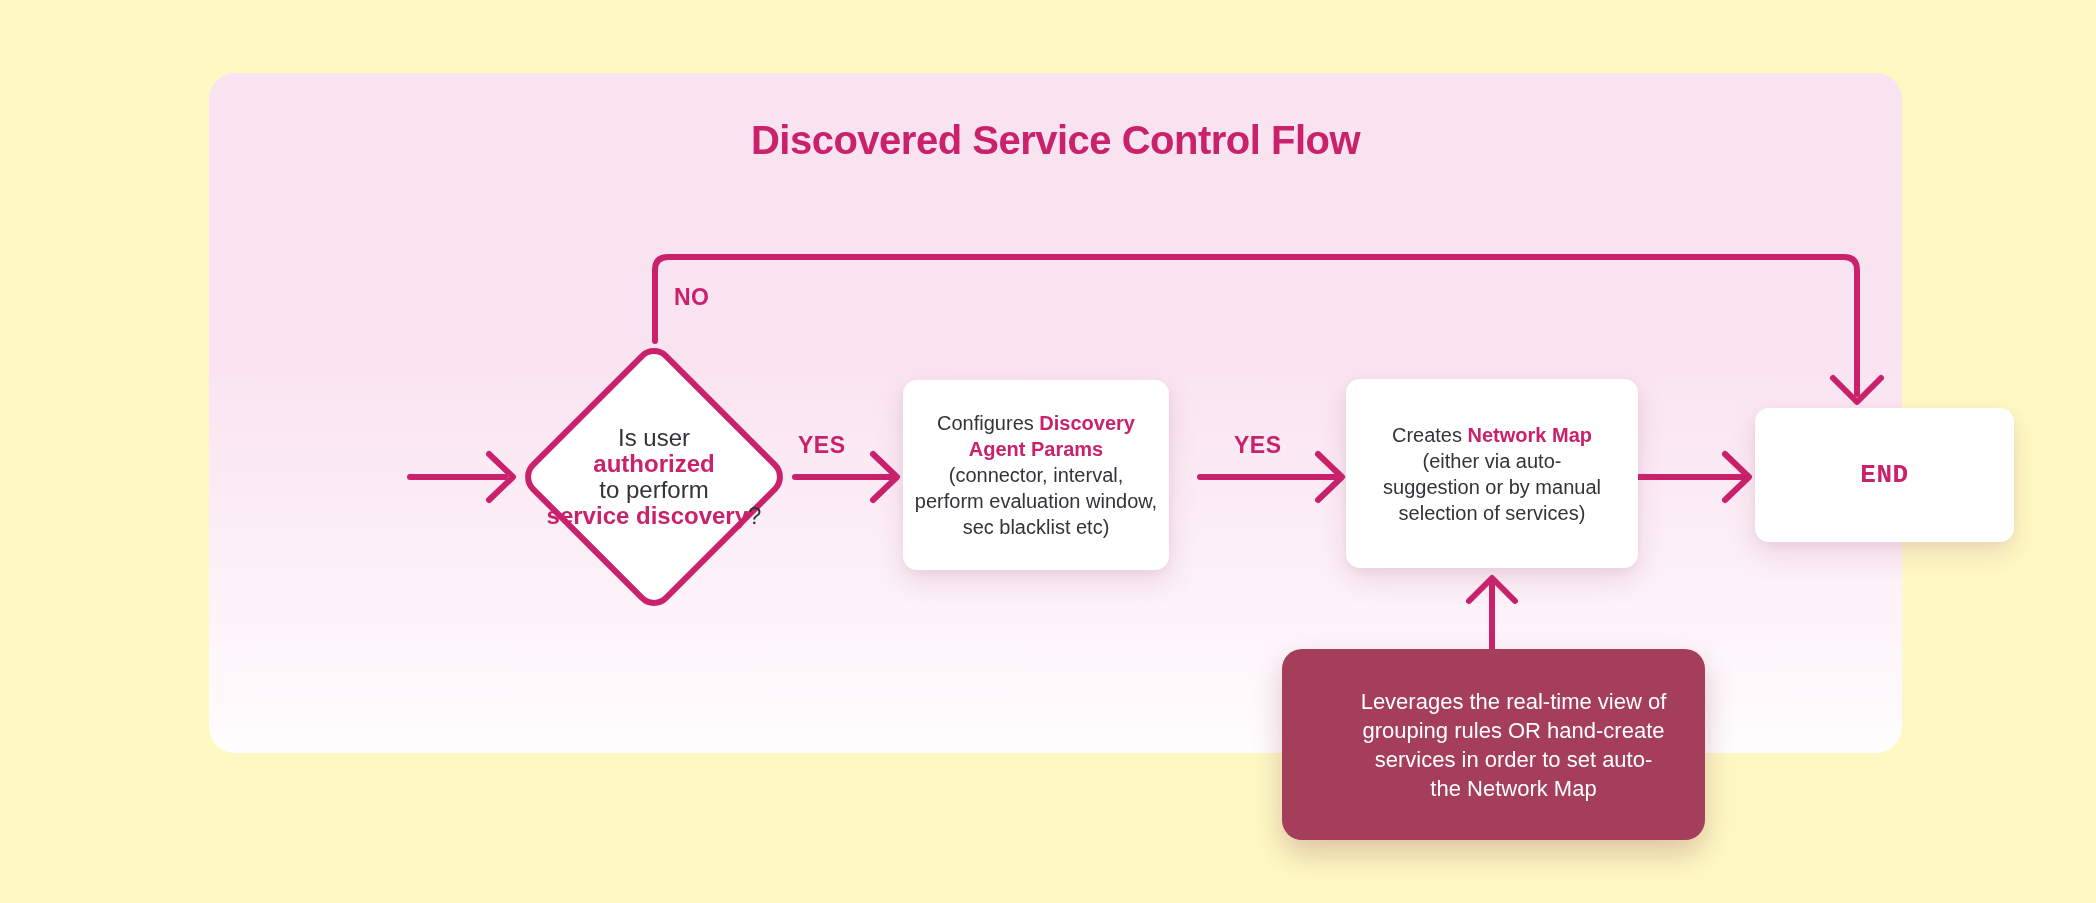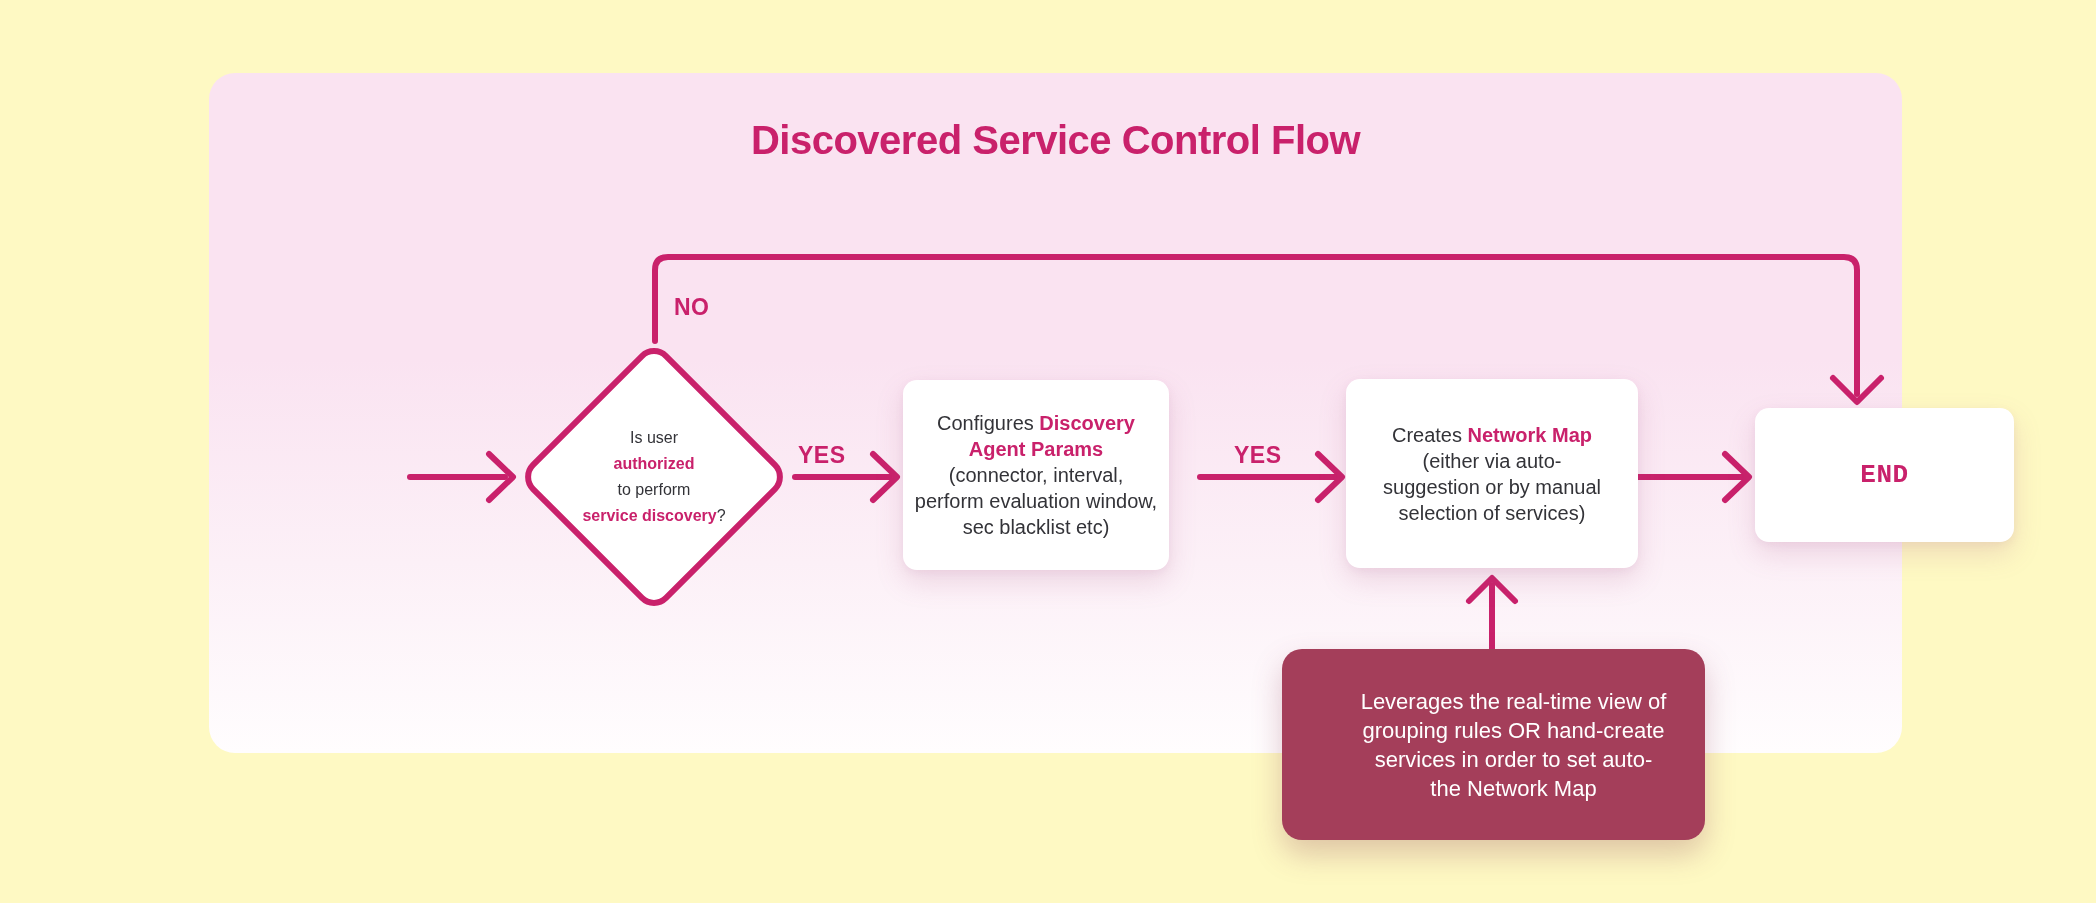--- a/index.html
+++ b/index.html
@@ -68,27 +68,27 @@
     border: 6px solid var(--accent);
     border-radius: 20px;
     transform: rotate(45deg);
   }
   .diamond-label {
     position: absolute;
     left: 534px; top: 379px; width: 240px; height: 196px;
     display: flex; align-items: center; justify-content: center;
     text-align: center;
     color: var(--text);
-    font-size: 16px; line-height: 26px;
+    font-size: 24px; line-height: 26px;
   }
 
   .flow-label {
     position: absolute;
     color: var(--accent);
-    font-size: 23px; font-weight: 700; letter-spacing: 0.5px; margin-top: 10px;
+    font-size: 23px; font-weight: 700; letter-spacing: 0.5px;
   }
   .label-no   { left: 674px;  top: 284px; }
   .label-yes1 { left: 798px;  top: 432px; }
   .label-yes2 { left: 1234px; top: 432px; }
 
   .note {
     position: absolute;
     left: 1282px; top: 649px; width: 423px; height: 191px;
     background: var(--note_bg);
     border-radius: 20px;

